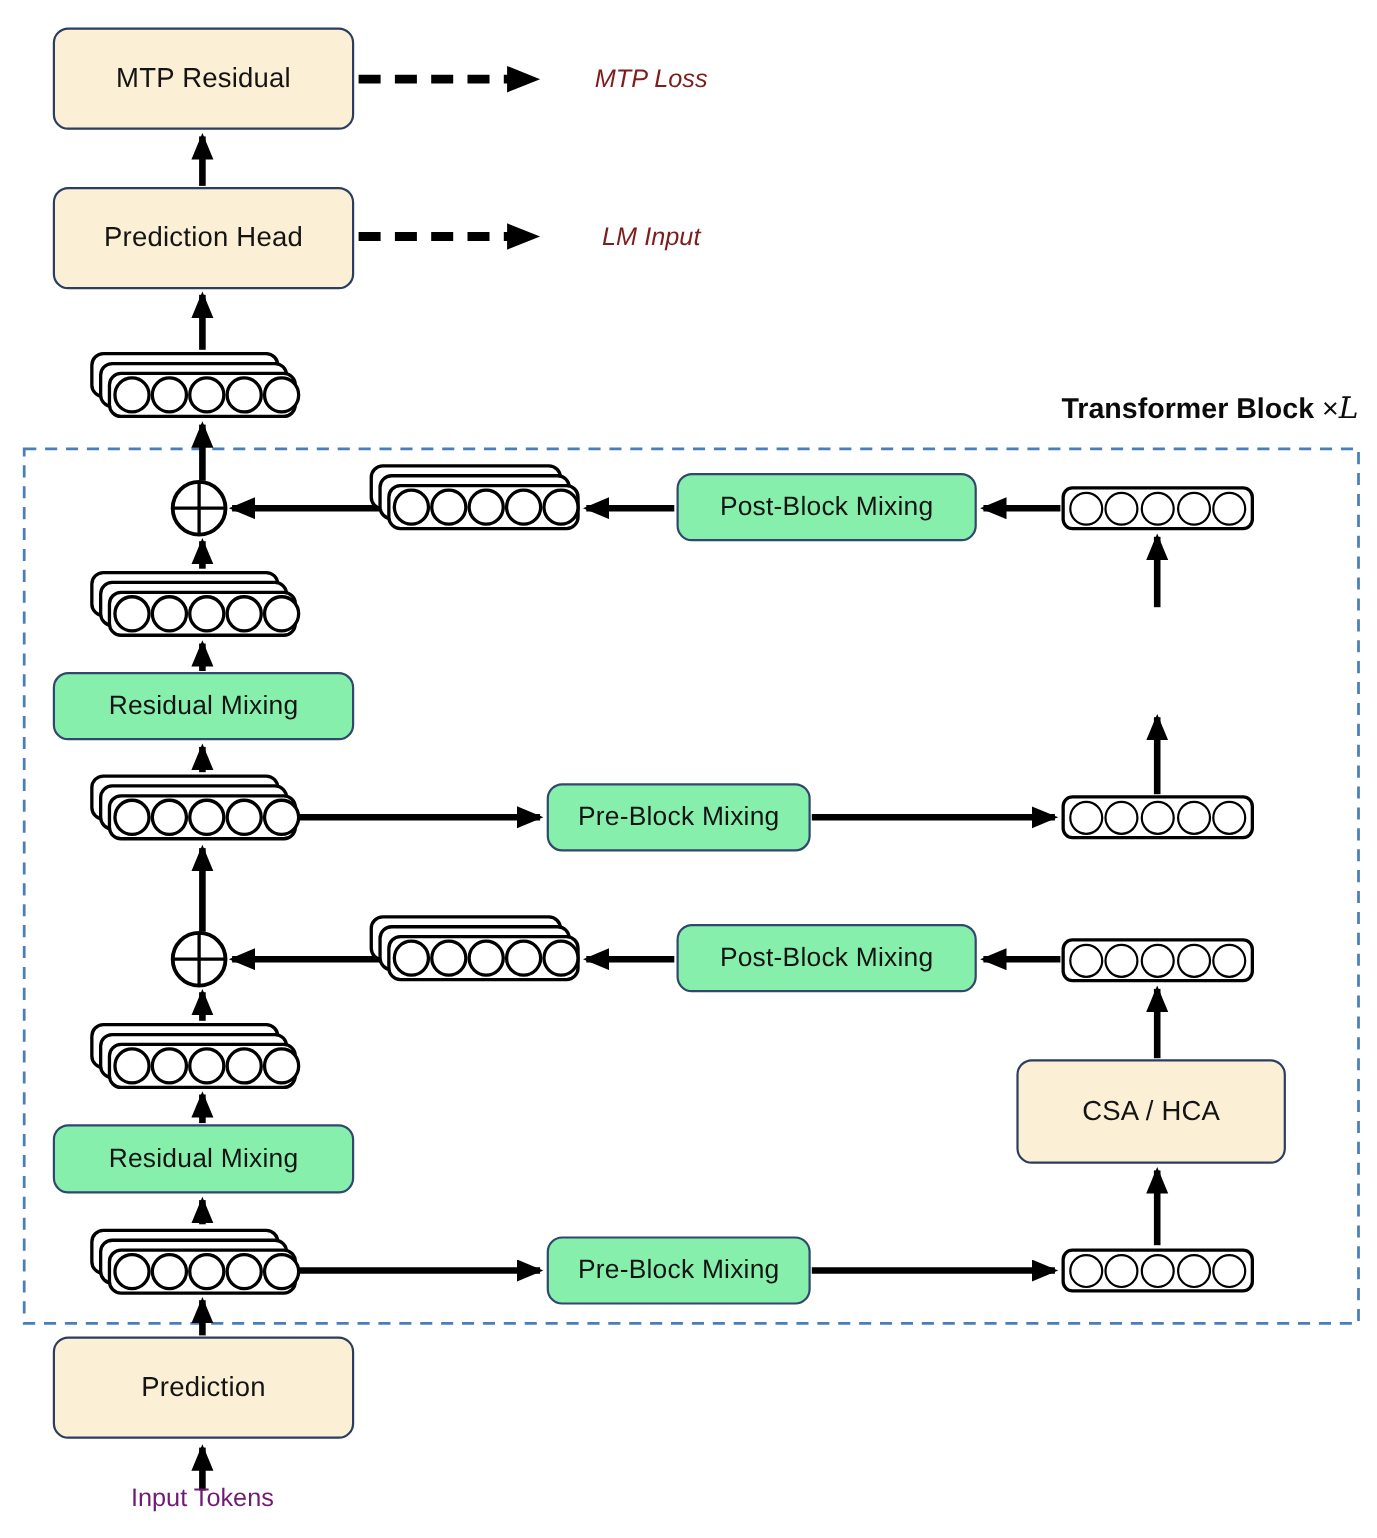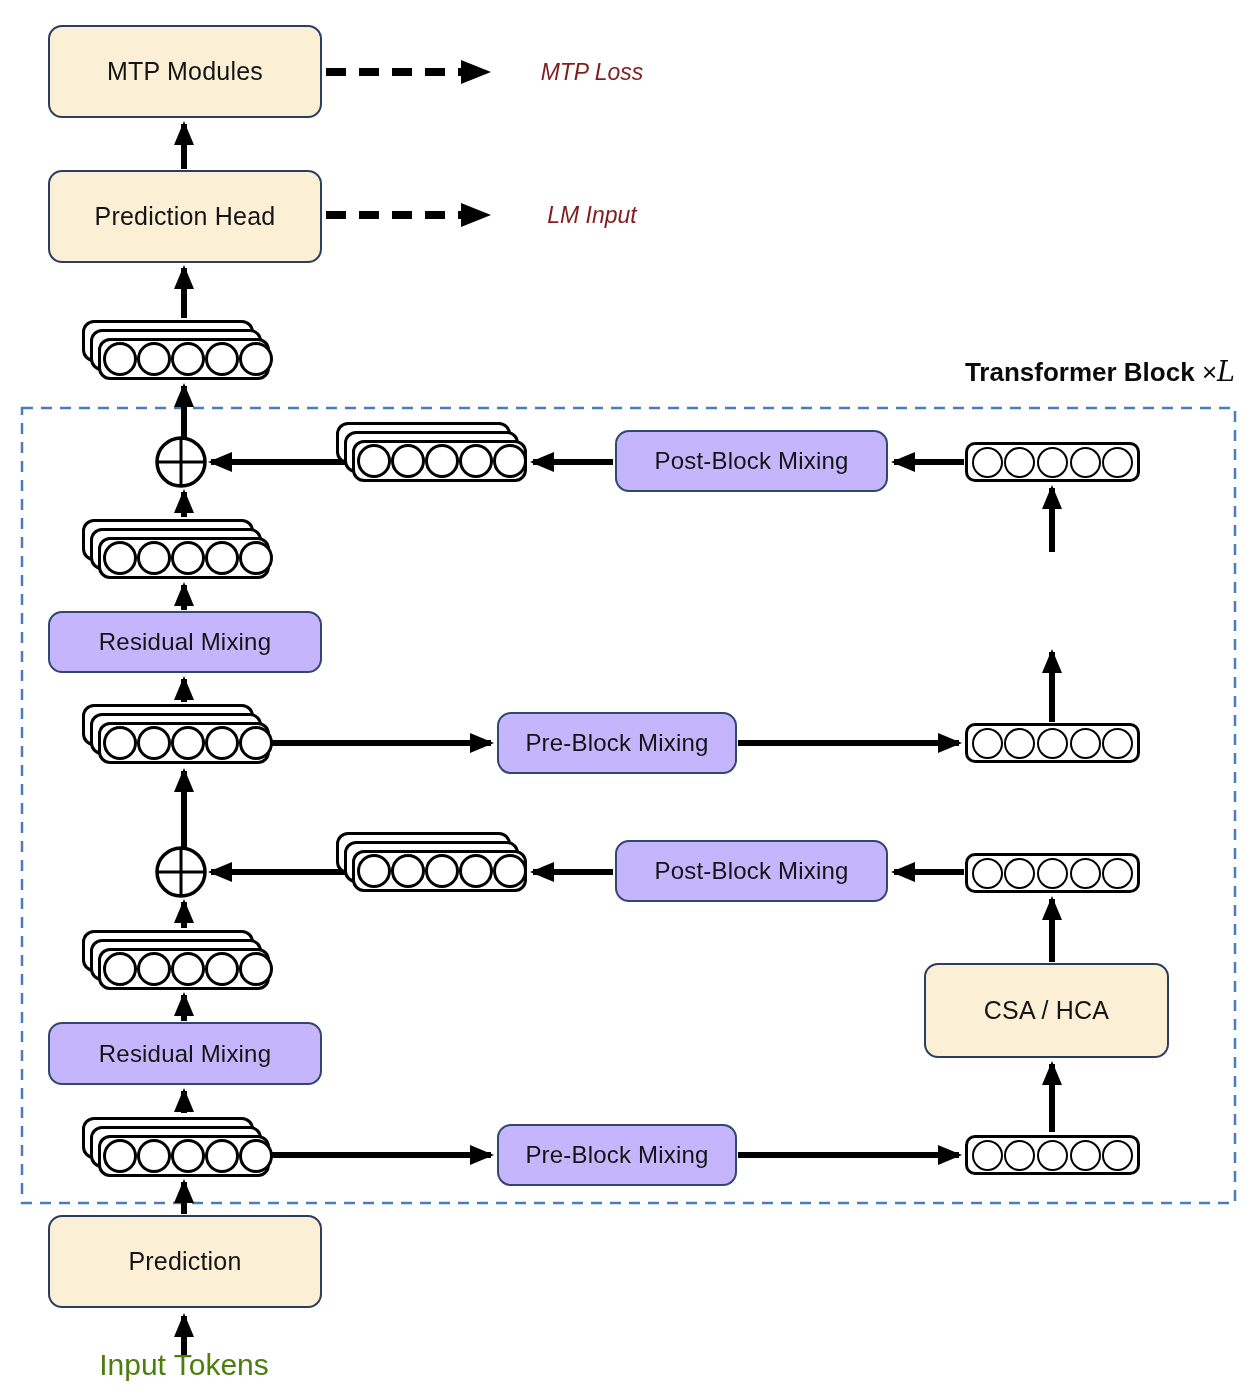--- a/index.html
+++ b/index.html
@@ -7,21 +7,21 @@
     position:relative;width:1252px;height:1398px;background:#ffffff;overflow:hidden;
     font-family:"Liberation Sans", sans-serif;color:#111111;
   }
   .canvas svg{position:absolute;left:0;top:0;}
   .box{
     position:absolute;box-sizing:border-box;border-radius:14px;
     display:flex;align-items:center;justify-content:center;
     font-size:24px;color:#141414;letter-spacing:.2px;
   }
   .cream{background:#FBEFD5;border:2.5px solid #2B3D60;}
-  .gray{background:#c4b5fd;border:2.5px solid #31476E;justify-content:center;}
+  .gray{background:#86efac;border:2.5px solid #31476E;justify-content:center;}
   .big-label{font-size:25px;}
   
   .stack{position:absolute;width:192px;height:62px;}
   .stack .layer{
     position:absolute;width:172px;height:42px;background:#ffffff;
     border:3px solid #000;border-radius:12px;box-sizing:border-box;
   }
   .stack .l2{left:0;top:0;}
   .stack .l1{left:8px;top:9px;}
   .stack .front{left:16px;top:18px;display:flex;align-items:center;justify-content:space-evenly;padding:0 2px;}
@@ -47,21 +47,21 @@
   .block-title{
     position:absolute;right:17px;top:356px;font-size:26px;font-weight:700;
     color:#0b0b0b;white-space:nowrap;
   }
   .block-title .mult-l{
     font-family:"DejaVu Serif", serif;font-style:italic;font-weight:500;font-size:27px;
   }
   .block-title .times{font-weight:500;}
   .input-label{
     position:absolute;left:184px;top:1348px;transform:translateX(-50%);
-    font-size:30px;color:#4d7c0f;white-space:nowrap;
+    font-size:23px;color:#701a75;white-space:nowrap;
   }
 </style>
 </head>
 <body>
 
 <div class="canvas">
 
   <svg width="1252" height="1398" viewBox="0 0 1252 1398">
     <defs>
       <marker id="ah" markerUnits="userSpaceOnUse" markerWidth="26" markerHeight="22" refX="21" refY="10" orient="auto">
@@ -122,21 +122,21 @@
       </g>
       <g>
         <circle cx="181" cy="872" r="24" fill="#ffffff" stroke="#000" stroke-width="3.5"></circle>
         <line x1="181" y1="848" x2="181" y2="896" stroke="#000" stroke-width="3"></line>
         <line x1="157" y1="872" x2="205" y2="872" stroke="#000" stroke-width="3"></line>
       </g>
     </g>
   </svg>
 
   <div class="box cream big-label" style="left:48px;top:25px;width:274px;height:93px">
-    <span>MTP Modules</span>
+    <span>MTP Residual</span>
   </div>
   <div class="box cream big-label" style="left:48px;top:170px;width:274px;height:93px">
     <span>Prediction Head</span>
   </div>
 
   <div class="box gray" style="left:48px;top:611px;width:274px;height:62px">
     <span>Residual Mixing</span>
   </div>
   <div class="box gray" style="left:48px;top:1022px;width:274px;height:63px">
     <span>Residual Mixing</span>

